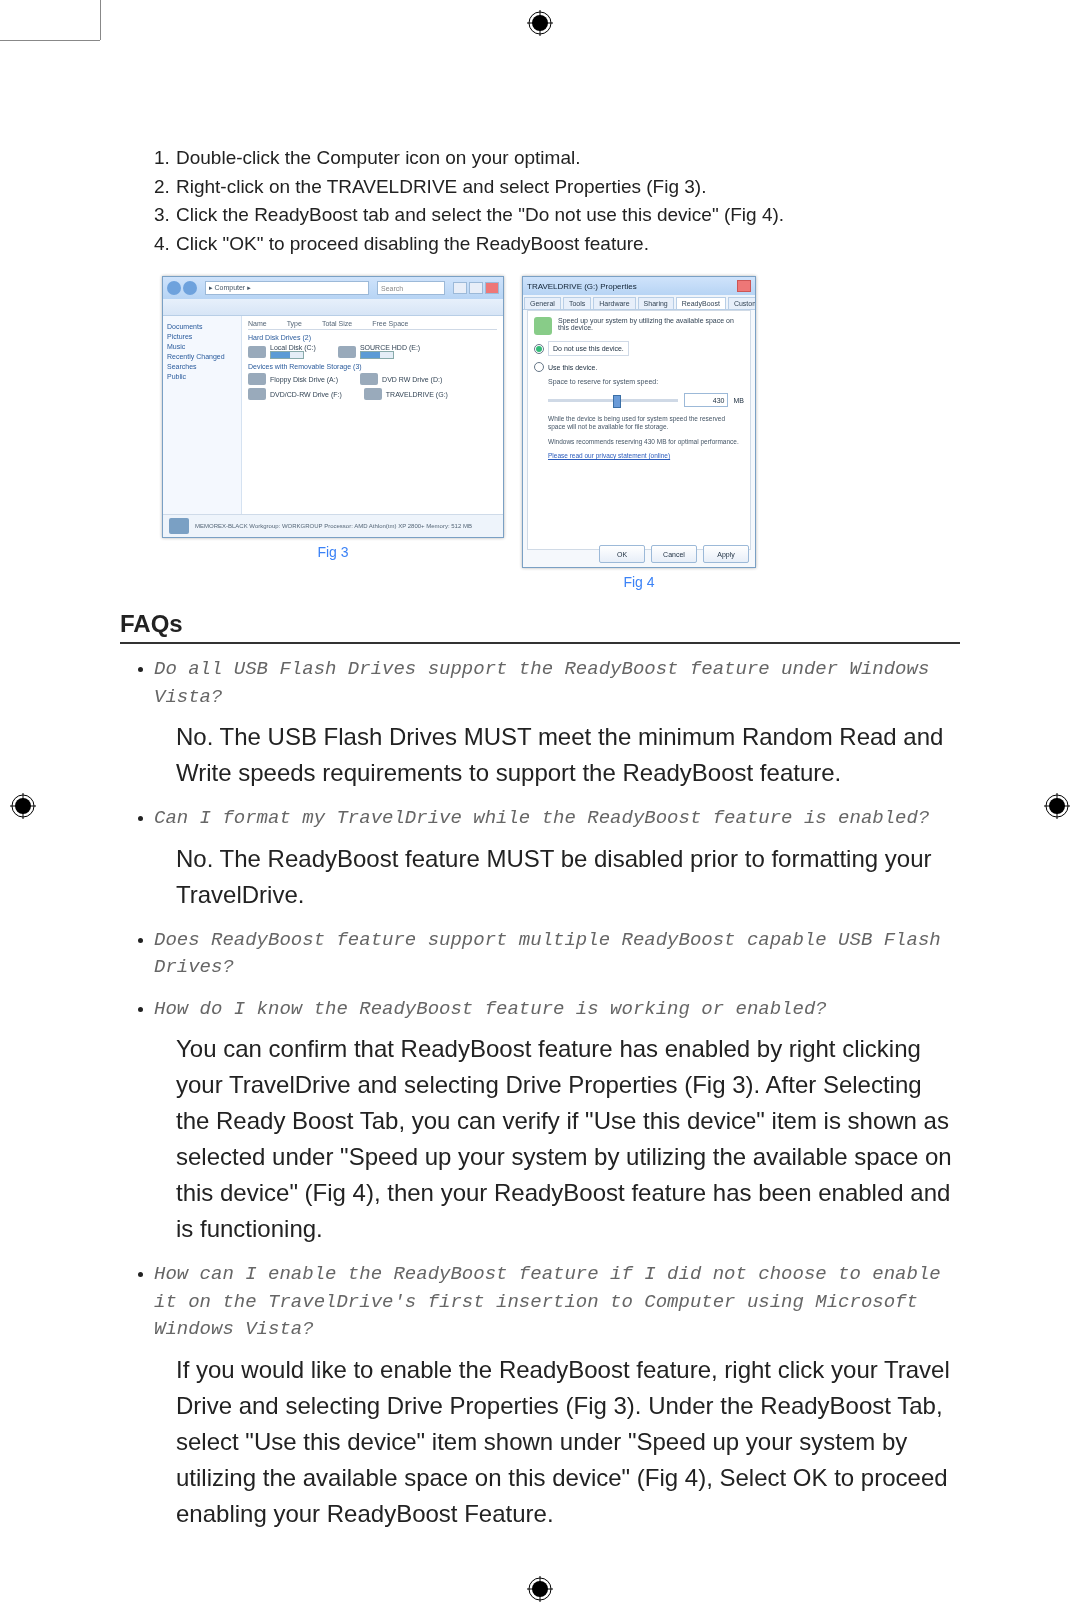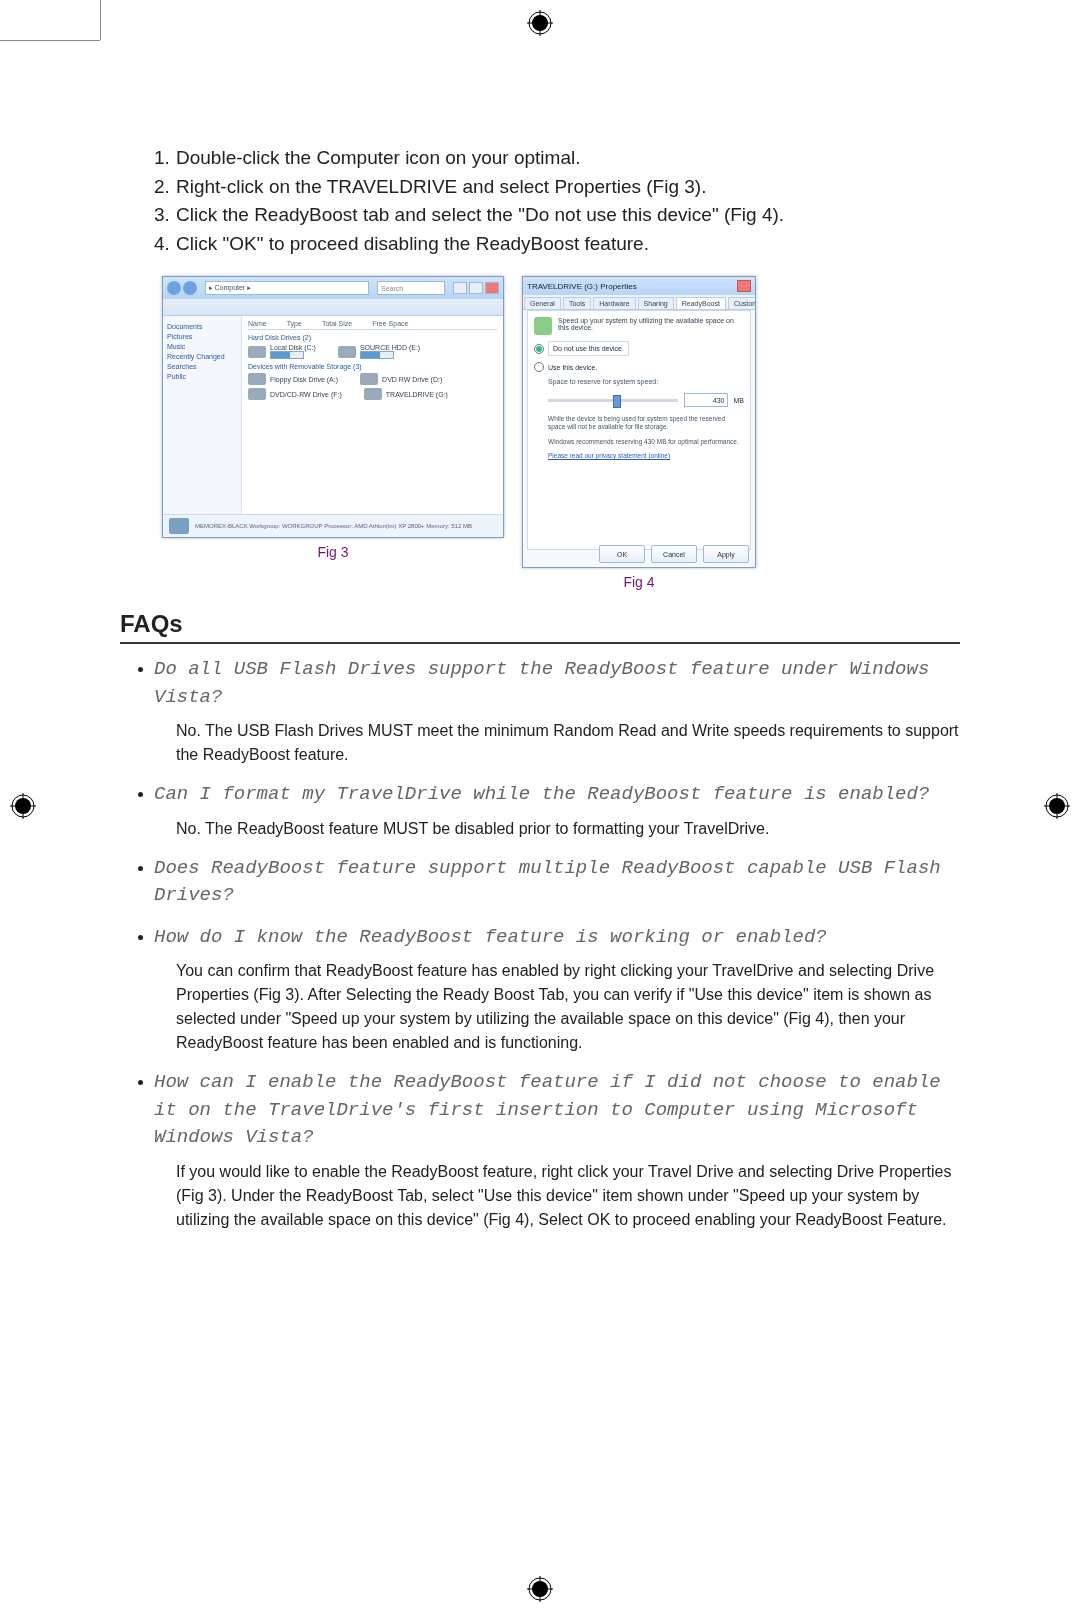--- a/index.html
+++ b/index.html
@@ -24,21 +24,21 @@
   .crop-tl2{position:absolute;left:100px;top:0;height:40px;border-left:1px solid #888;}
   h2{
     font-size:22px;font-weight:600;margin:0 0 4px 0;
     border-bottom:2px solid #333;padding-bottom:4px;
   }
   .steps{margin:14px 0 18px 34px;font-size:19px;line-height:1.5;}
   .steps .row{display:flex;}
   .steps .num{width:22px;flex:none;}
   .figs{display:flex;gap:18px;justify-content:flex-start;margin:0 0 8px 42px;}
   .fig-col{display:flex;flex-direction:column;align-items:center;}
-  .fig-caption{font-size:14px;margin-top:6px;color:#701a75;}
+  .fig-caption{font-size:14px;margin-top:6px;color:#3b82f6;}
   
   .win{
     width:340px;height:260px;border:1px solid #7aa0c4;
     background:linear-gradient(#eaf2fb,#dfeaf8 22px,#fff 22px);
     font-size:8px;color:#234;position:relative;overflow:hidden;
     box-shadow:0 0 3px rgba(0,0,0,.3);
   }
   .win .titlebar{height:22px;background:linear-gradient(#cfe3fb,#b7d4f4);
     display:flex;align-items:center;gap:4px;padding:0 4px;}
   .win .nav{display:flex;gap:2px;}
@@ -100,21 +100,21 @@
   .dlg .link{font-size:6.5px;color:#2a5bbc;text-decoration:underline;}
   .dlg .btns{position:absolute;bottom:4px;right:6px;display:flex;gap:6px;}
   .dlg .btn{width:44px;height:16px;border:1px solid #9cb9d8;background:linear-gradient(#fff,#e7eef8);
     font-size:7px;display:flex;align-items:center;justify-content:center;border-radius:2px;}
   
   .faq-head{font-size:24px;font-weight:600;border-bottom:2px solid #333;
     padding-bottom:4px;margin:20px 0 12px 0;}
   ul.faq{list-style:disc;padding-left:34px;margin:0;}
   ul.faq>li{margin:0 0 14px 0;}
   .q{font-style:italic;color:#666;font-size:19px;line-height:1.45;font-family:Liberation Mono, monospace;}
-  .a{font-size:16px;line-height:1.5;margin:8px 0 0 22px;color:#222;}
+  .a{font-size:24px;line-height:1.5;margin:8px 0 0 22px;color:#222;}
 </style>
 </head>
 <body>
 
 <div class="page">
 
   <div class="reg-mark reg-top">
     <svg width="26" height="26">
         <circle cx="13" cy="13" r="8" fill="#000"></circle>
         <circle cx="13" cy="13" r="11" fill="none" stroke="#000"></circle>

